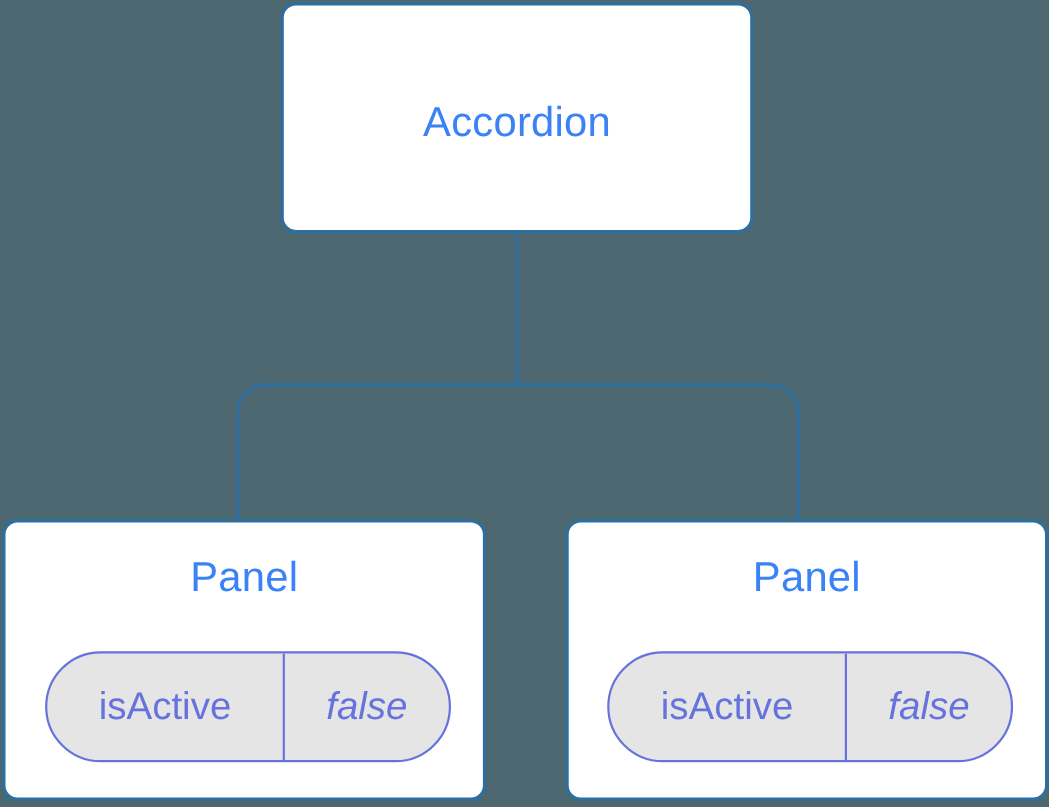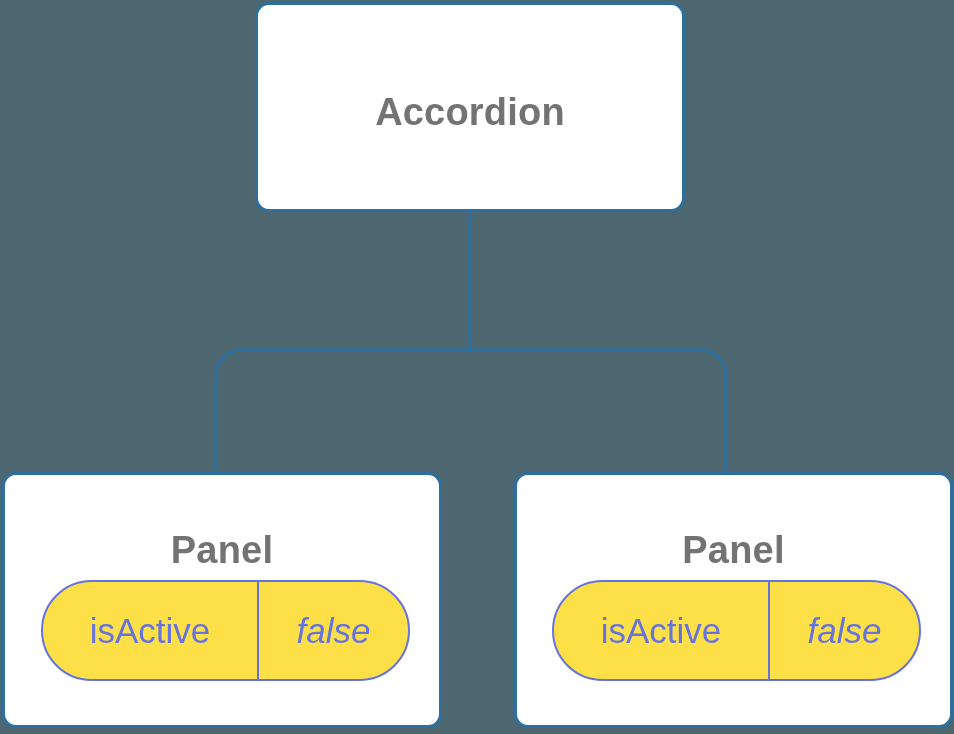--- a/index.html
+++ b/index.html
@@ -52,54 +52,54 @@
     height: 256px;
   }
   #node-panel-right {
     left: 514px;
     top: 472px;
     width: 439px;
     height: 256px;
   }
 
   .node-title {
-    color: #737373;
+    color: #3b82f6;
     font-size: 38px;
-    font-weight: 700;
+    font-weight: 400;
     text-align: center;
     letter-spacing: 0.2px;
     line-height: 1;
     white-space: nowrap;
   }
   #node-accordion .node-title {
     position: absolute;
     left: 0;
     right: 0;
     top: 88px;
   }
   .panel-node .node-title {
     position: absolute;
     left: 0;
     right: 0;
-    top: 56px;
+    top: 31px;
   }
 
   
   .prop-pill {
     position: absolute;
     left: 36px;
-    top: 105px;
+    top: 117px;
     width: 369px;
     height: 101px;
     border: 2px solid #6673dd;
     border-radius: 51px;
     box-sizing: border-box;
     display: flex;
     align-items: stretch;
-    background: #fde047;
+    background: #e5e5e5;
     overflow: hidden;
   }
   #node-panel-right .prop-pill {
     left: 35px;
     width: 369px;
   }
   .prop-key,
   .prop-value {
     display: flex;
     align-items: center;

